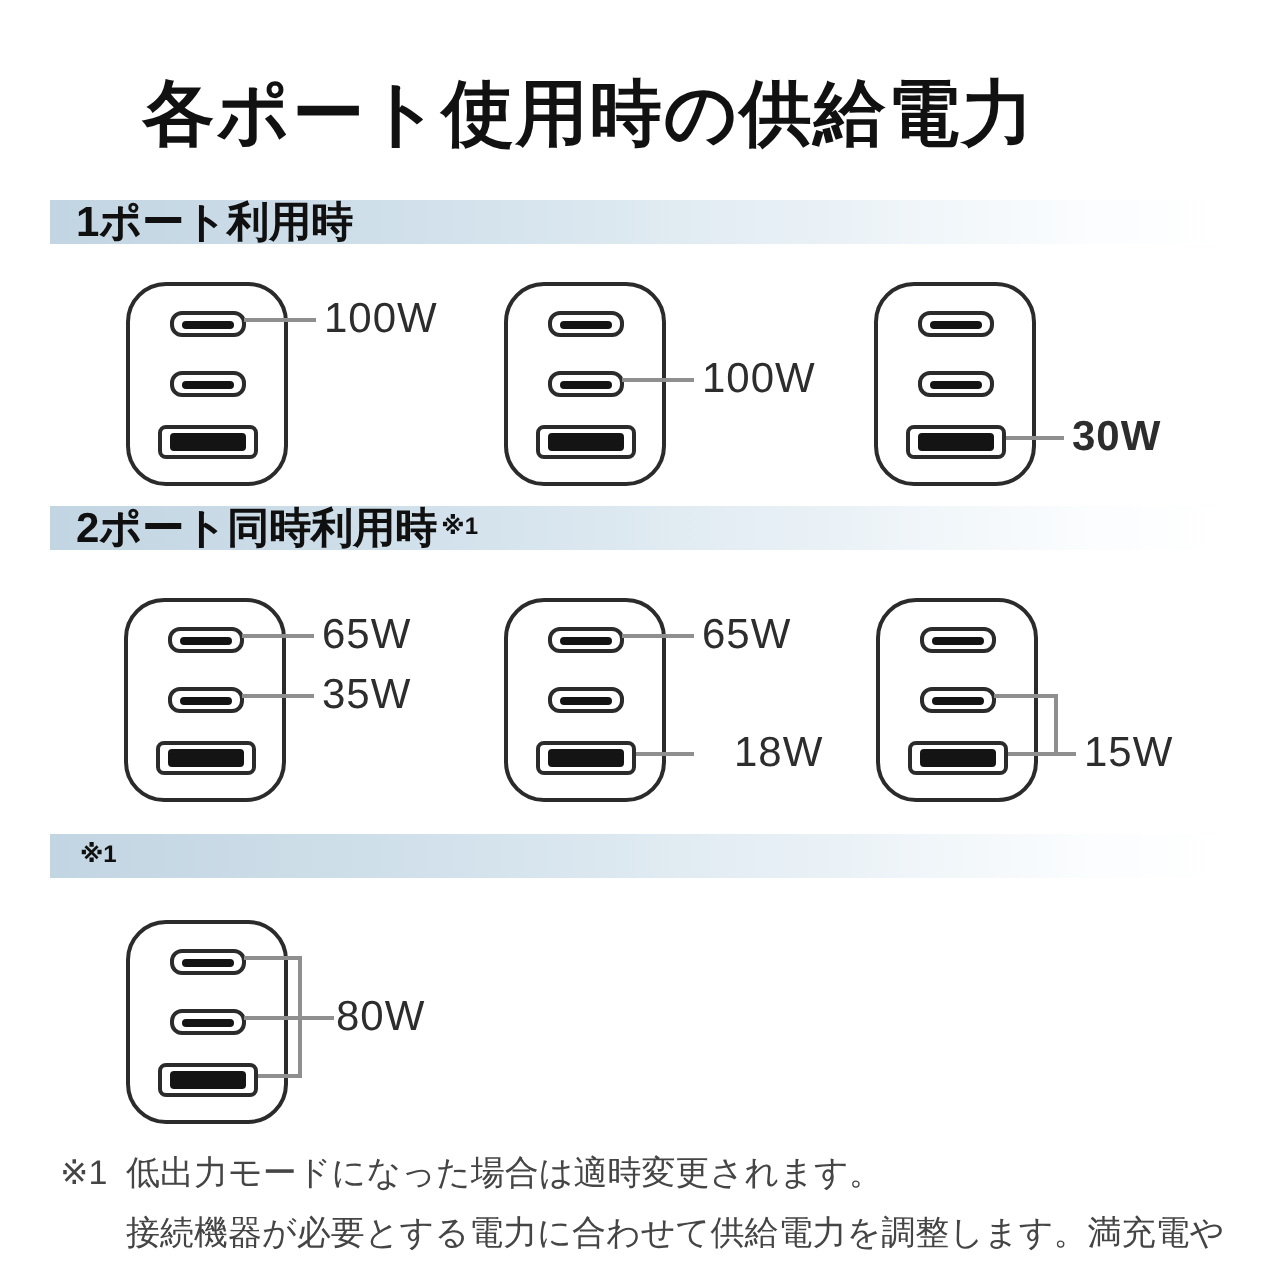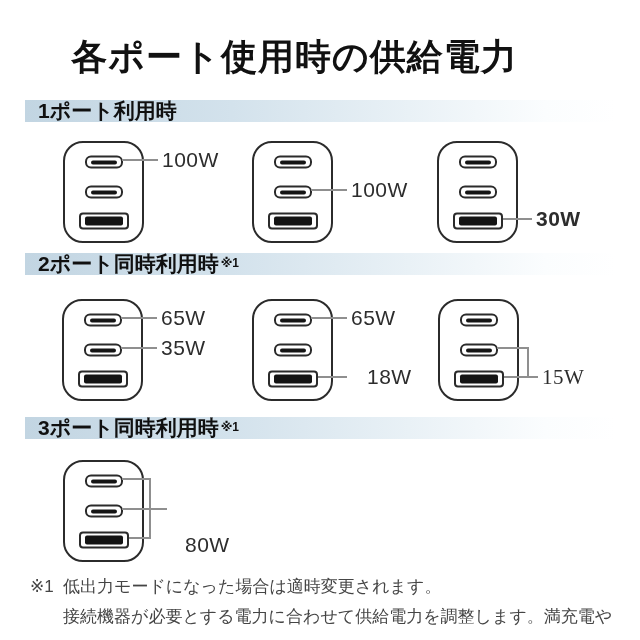--- a/index.html
+++ b/index.html
@@ -147,43 +147,42 @@
     <div class="port port-c pm">
         <div class="pin"></div>
       </div>
     <div class="port port-a pb">
         <div class="pin"></div>
       </div>
   </div>
   <div class="hline" style="left:497px;top:347px;width:32px;"></div>
   <div class="vline" style="left:527px;top:347px;height:30px;"></div>
   <div class="hline" style="left:504px;top:376px;width:34px;"></div>
-  <div class="watt" style="left:542px;top:377px;font-family:Liberation Serif, serif;">15W</div>
+  <div class="watt" style="left:542px;top:377px;">15W</div>
 
   <div class="section-bar bar-3">
-    <span>3ポート同時利用時</span>
       <sup>※1</sup>
   </div>
 
   <div class="charger" style="left:63px;top:460px;">
     <div class="port port-c pt">
         <div class="pin"></div>
       </div>
     <div class="port port-c pm">
         <div class="pin"></div>
       </div>
     <div class="port port-a pb">
         <div class="pin"></div>
       </div>
   </div>
   <div class="hline" style="left:122px;top:478px;width:29px;"></div>
   <div class="hline" style="left:122px;top:508px;width:45px;"></div>
   <div class="hline" style="left:129px;top:537px;width:22px;"></div>
   <div class="vline" style="left:149px;top:478px;height:61px;"></div>
-  <div class="watt" style="left:185px;top:509px;margin-top:36px;">80W</div>
+  <div class="watt" style="left:168px;top:509px;">80W</div>
 
   <div class="footnote">
     <div class="marker">※1</div>
     <div>
       <div class="fn-line">低出力モードになった場合は適時変更されます。</div>
       <div class="fn-line">接続機器が必要とする電力に合わせて供給電力を調整します。満充電や</div>
     </div>
   </div>
 
 </div>

